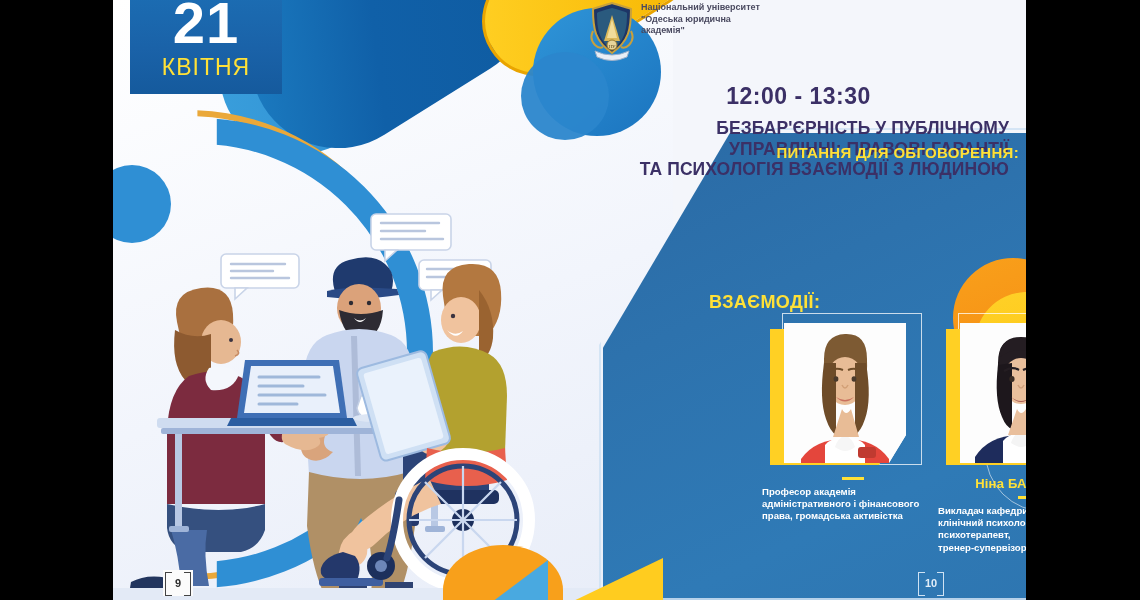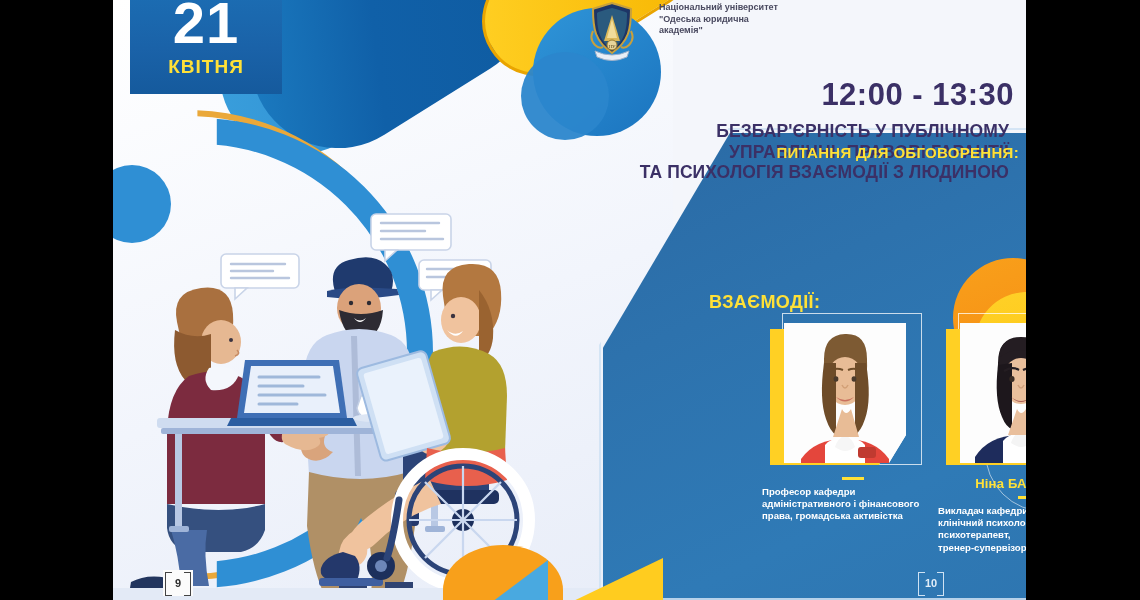--- a/index.html
+++ b/index.html
@@ -97,21 +97,21 @@
     text-align: center;
     padding-top: 12px;
   }
   #date-day {
     color: #ffffff;
     font-size: 58px; font-weight: 800; line-height: 58px;
     letter-spacing: 1px;
   }
   #date-month {
     color: #ffe137;
-    font-size: 19px; font-weight: 700; line-height: 30px;
+    font-size: 23px; font-weight: 400; line-height: 30px;
     letter-spacing: 1px;
   }
 
   
   #illo { position: absolute; left: 0; top: 190px; width: 560px; height: 410px; }
 
   
   #bluepanel {
     position: absolute;
     left: 490px; top: 133px;
@@ -190,34 +190,34 @@
 
   
   #header-block {
     position: absolute;
     left: 470px; top: 0;
     width: 443px;
     z-index: 30;
   }
   #uni-row {
     display: flex; align-items: flex-start;
-    gap: 24px;
+    gap: 6px;
     padding: 1px 0 0 6px;
   }
   #uni-name {
     font-size: 9px; line-height: 11.5px;
     color: #4a4a60; font-weight: 600;
     padding-top: 1px;
     white-space: pre-line;
   }
   #time-text {
-    text-align: right;
+    text-align: center;
     padding-right: 12px;
-    margin-top: 10px;
-    font-size: 31px; font-weight: 800;
+    margin-top: 16px;
+    font-size: 23px; font-weight: 800;
     color: #3b3066; letter-spacing: 0.5px;
   }
   #event-title {
     text-align: right;
     padding-right: 17px;
     margin-top: 8px;
     font-size: 17.5px; font-weight: 800; line-height: 20.5px;
     color: #3b3066; letter-spacing: .1px;
     white-space: pre-line;
   }
@@ -559,21 +559,21 @@
             <path d="M45 48 q7 -4 14 -1" stroke="#6e4c29" stroke-width="2" fill="none"></path>
             <path d="M64 47 q7 -3 13 1" stroke="#6e4c29" stroke-width="2" fill="none"></path>
             <path d="M58 62 q3 6 6 0" stroke="#d2a077" stroke-width="1.6" fill="none"></path>
             <path d="M52 74 q9 6 18 0 q-9 9 -18 0 z" fill="#c9715f"></path>
             <path d="M58 86 q4 8 9 0 l8 28 l-26 0 z" fill="#e8bc96"></path>
             <rect x="74" y="124" width="18" height="11" rx="3" fill="#c03a30"></rect>
           </svg>
         </div>
       </div>
       <div class="name-rule"></div>
-      <div class="speaker-bio">Професор кафедри
+      <div class="speaker-bio">Професор академія
 адміністративного і фінансового
 права, громадська активістка</div>
     </div>
 
     <div class="speaker" id="speaker-1">
       <div class="frame-wrap">
         <div class="frame-outline"></div>
         <div class="frame-yellow"></div>
         <div class="frame-photo">
           <svg width="122" height="140" viewBox="0 0 122 140" xmlns="http://www.w3.org/2000/svg">

